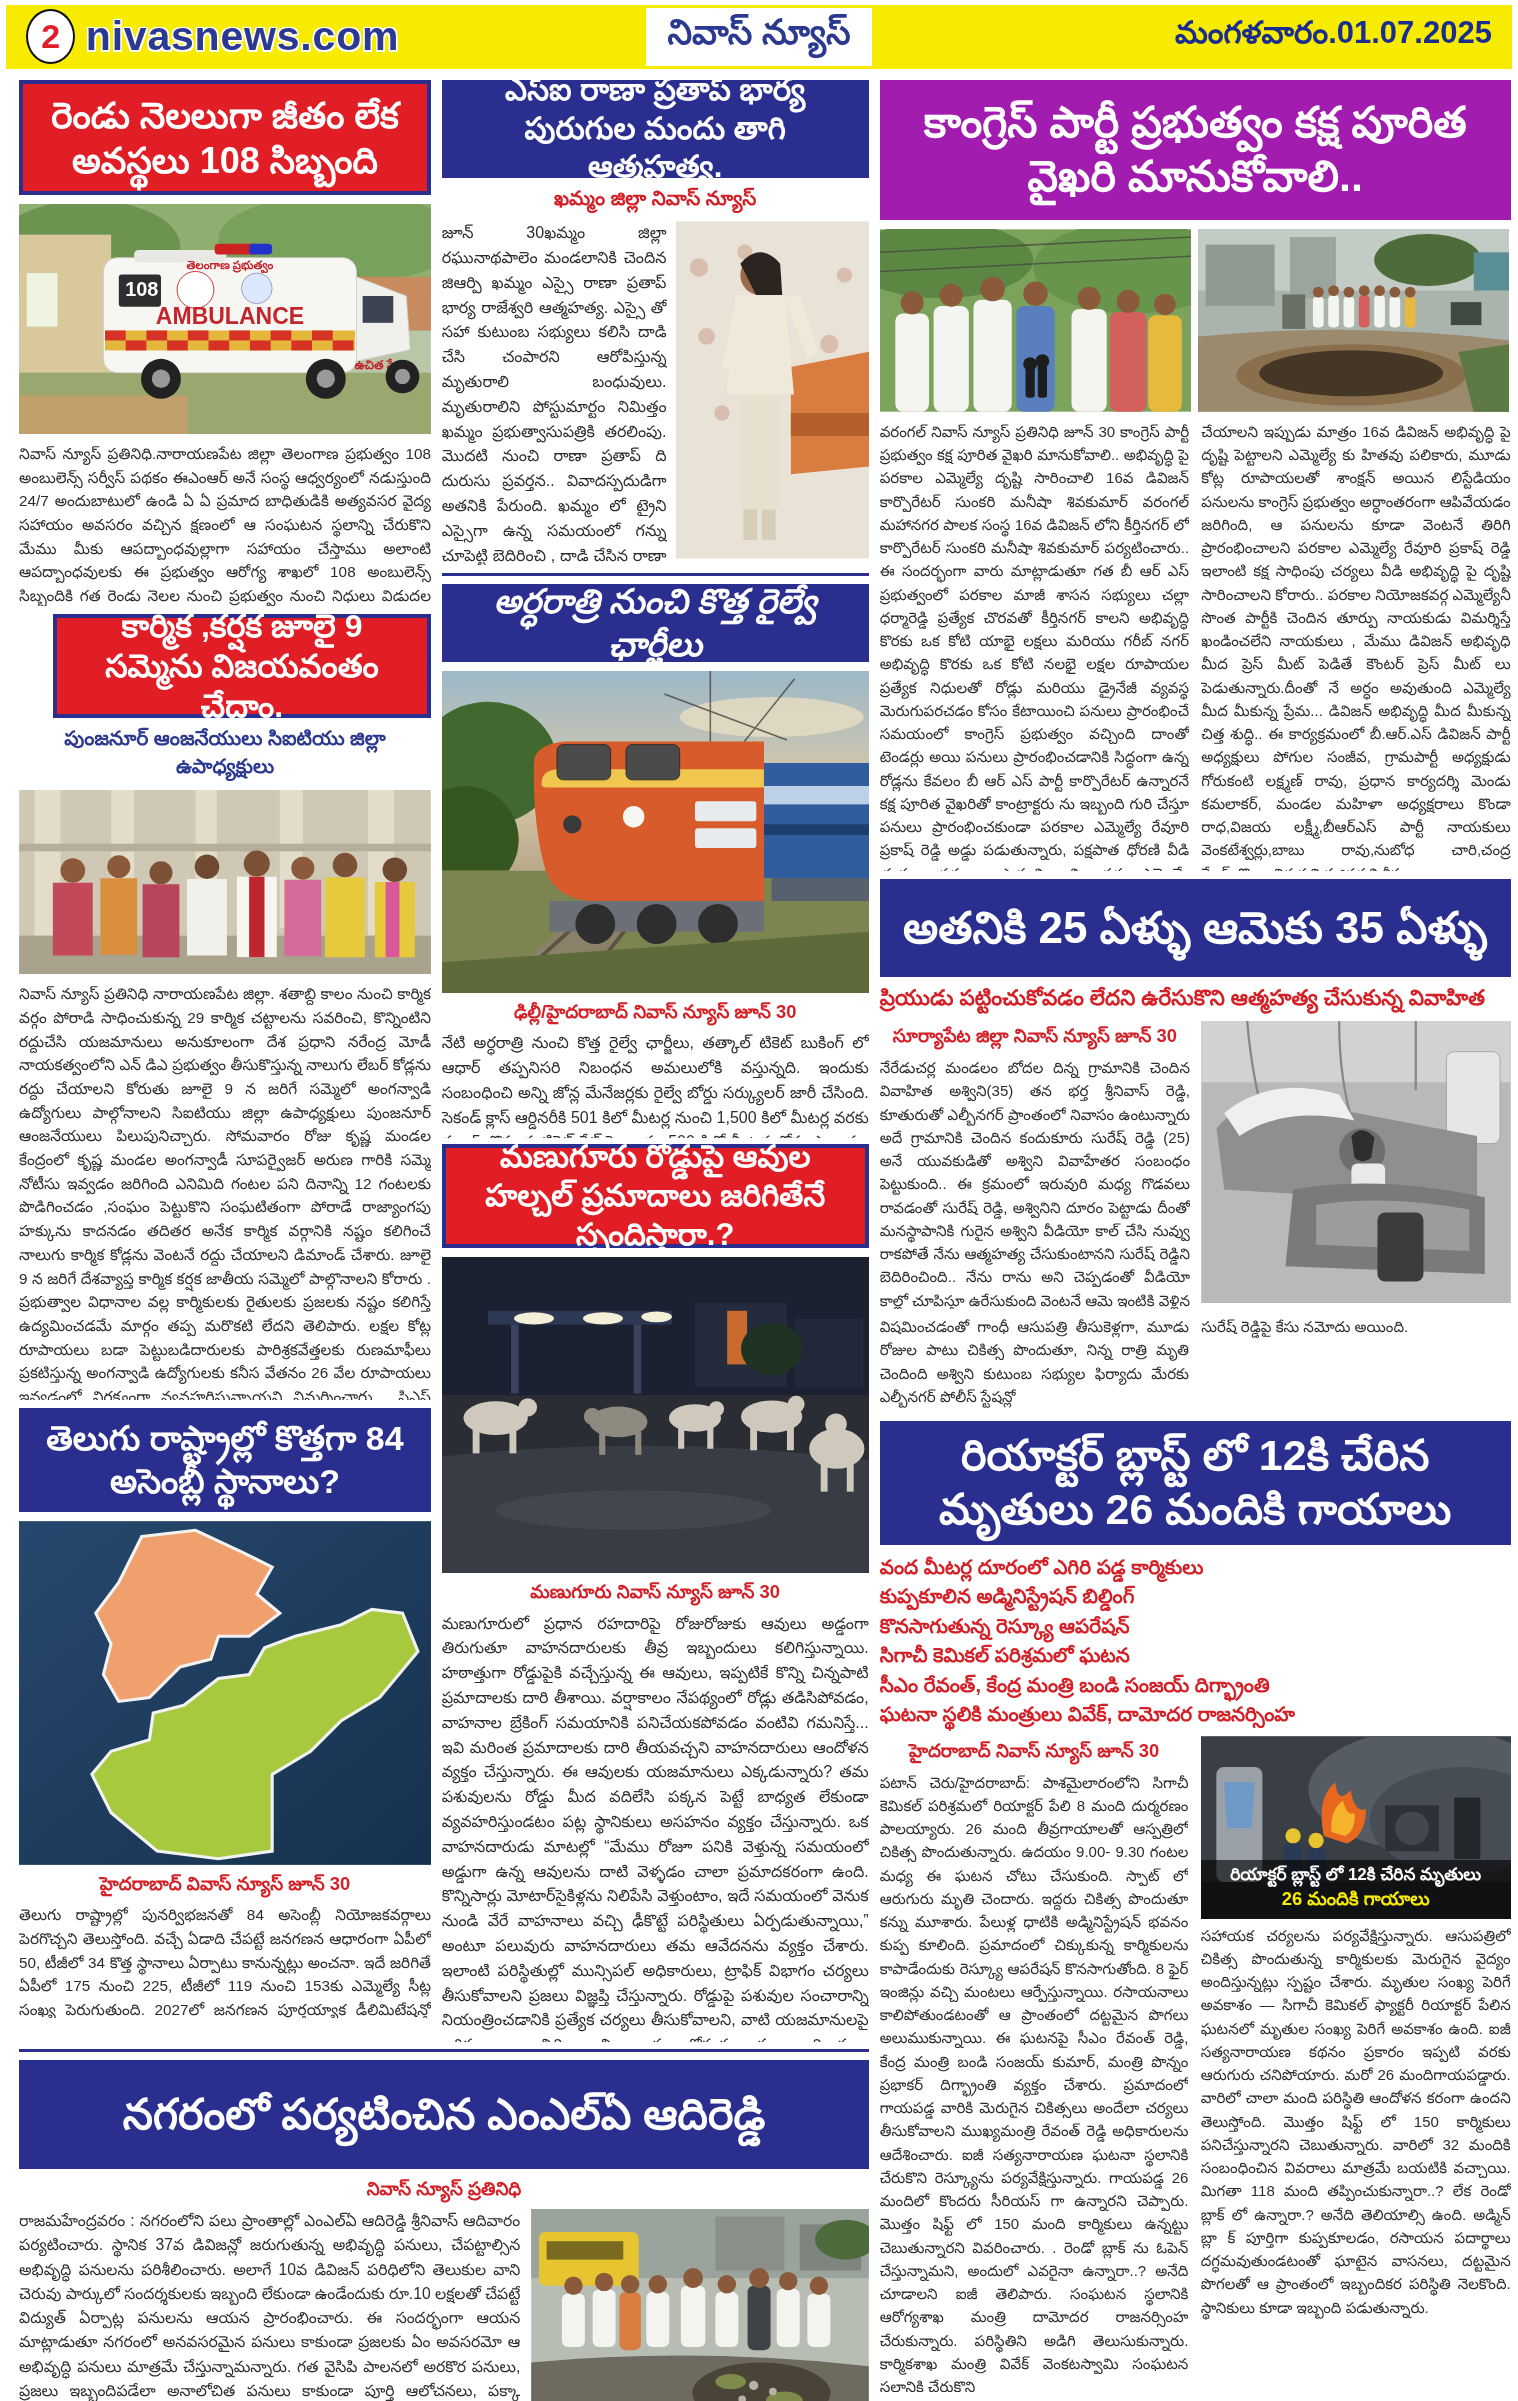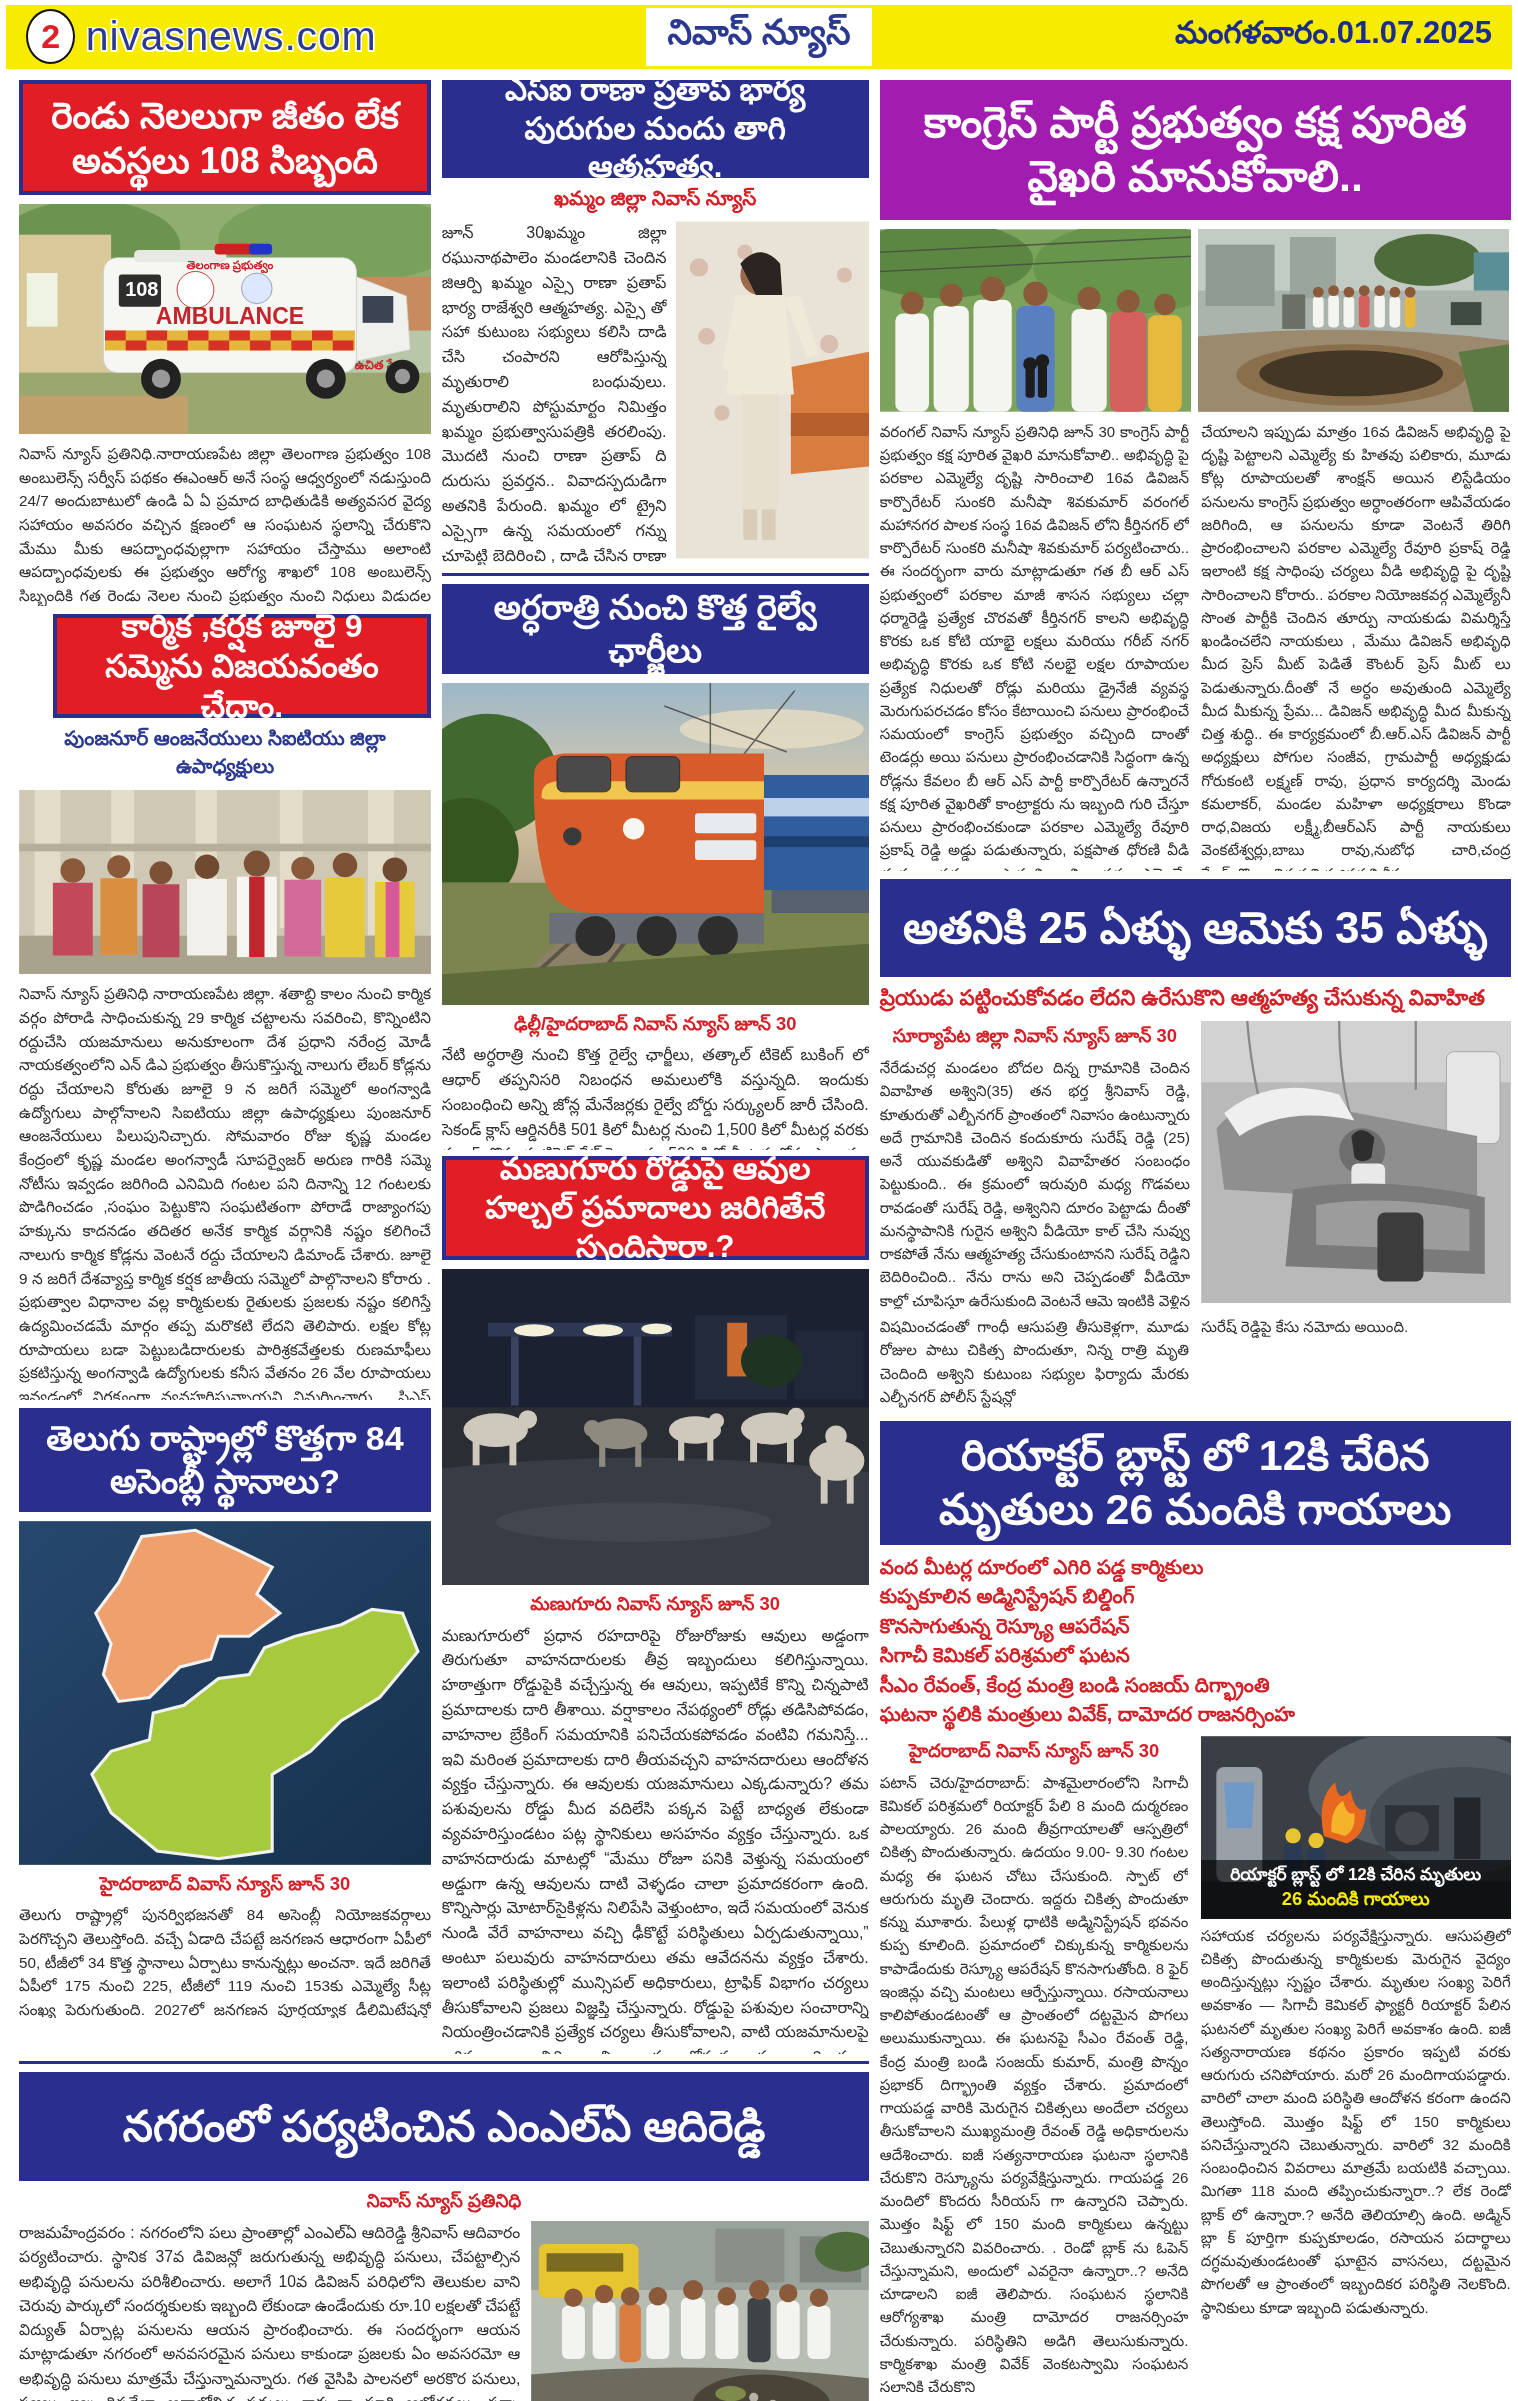--- a/index.html
+++ b/index.html
@@ -5,21 +5,21 @@
   * { margin:0; padding:0; box-sizing:border-box; }
   body { background:#e8e8e8; font-family:"Liberation Sans", sans-serif; }
   .page { position:relative; width:1518px; height:2401px; background:#ffffff; overflow:hidden; margin:0 auto; }
 
   
   .masthead-bar { position:absolute; top:4.6px; left:6.1px; right:6.1px; height:64px;
     background:#f7ec00; display:flex; align-items:center; padding:0 20px; }
   .badge-circle { width:49px; height:55px; background:#ffffff; border:2.3px solid #111;
     border-radius:50%; display:flex; align-items:center; justify-content:center; margin-right:10.7px; }
   .badge-circle span { color:#e11d26; font-size:34px; font-weight:bold; }
-  .site-name { color:#2b3990; font-size:41px; font-weight:normal; letter-spacing:0.8px;
+  .site-name { color:#2b3990; font-size:41px; font-weight:bold; letter-spacing:0.8px;
     text-shadow:1.5px 1.5px 0 #ffffff, -1.5px -1.5px 0 #ffffff, 1.5px -1.5px 0 #ffffff, -1.5px 1.5px 0 #ffffff; }
   .masthead-center { position:absolute; left:50%; transform:translateX(-50%); background:#ffffff;
     padding:4.6px 21.5px; }
   .masthead-center span { color:#2b3990; font-size:35px; font-weight:bold; }
   .masthead-date { margin-left:auto; color:#1b2c8f; font-size:31px; font-weight:bold; }
 
   
   .content { position:absolute; top:80px; left:19px; right:19px; bottom:0;
     display:flex; gap:10.7px; }
   .left-wrap { width:850px; flex:0 0 auto; }
@@ -238,21 +238,21 @@
                 <rect x="112" y="376" width="18" height="40" fill="#d8cdb7"></rect>
                 <path d="M78 100 l-18 90 10 6 16 -60 Z" fill="#efe9da"></path>
                 <path d="M142 100 l30 80 14 -8 -24 -76 Z" fill="#efe9da"></path>
               </g>
             </svg>
             <div class="body-text" style="font-size:16px;">జూన్ 30ఖమ్మం జిల్లా రఘునాథపాలెం మండలానికి చెందిన జిఆర్పి ఖమ్మం ఎస్సై రాణా ప్రతాప్ భార్య రాజేశ్వరి ఆత్మహత్య. ఎస్సై తో సహా కుటుంబ సభ్యులు కలిసి దాడి చేసి చంపారని ఆరోపిస్తున్న మృతురాలి బంధువులు. మృతురాలిని పోస్టుమార్టం నిమిత్తం ఖమ్మం ప్రభుత్వాసుపత్రికి తరలింపు. మొదటి నుంచి రాణా ప్రతాప్ ది దురుసు ప్రవర్తన.. వివాదస్పదుడిగా అతనికి పేరుంది. ఖమ్మం లో ట్రైని ఎస్సైగా ఉన్న సమయంలో గన్ను చూపెట్టి బెదిరించి , దాడి చేసిన రాణా ప్రతాప్..</div>
           </div>
 
           <hr class="rule-blue">
 
-          <div class="hbox hbox-blue" style="height:90px;">
+          <div class="hbox hbox-blue" style="height:78px;font-style:italic;">
             <span style="font-size:34px;">అర్ధరాత్రి నుంచి కొత్త రైల్వే ఛార్జీలు</span>
           </div>
 
           <svg class="photo" width="427" height="322" viewBox="0 0 557 420">
             <defs>
               <linearGradient id="sky" x1="0" y1="0" x2="0" y2="1">
                 <stop offset="0" stop-color="#9db8c9"></stop>
                   <stop offset="0.6" stop-color="#d9c9a8"></stop>
                   <stop offset="1" stop-color="#b9a88a"></stop>
               </linearGradient>

